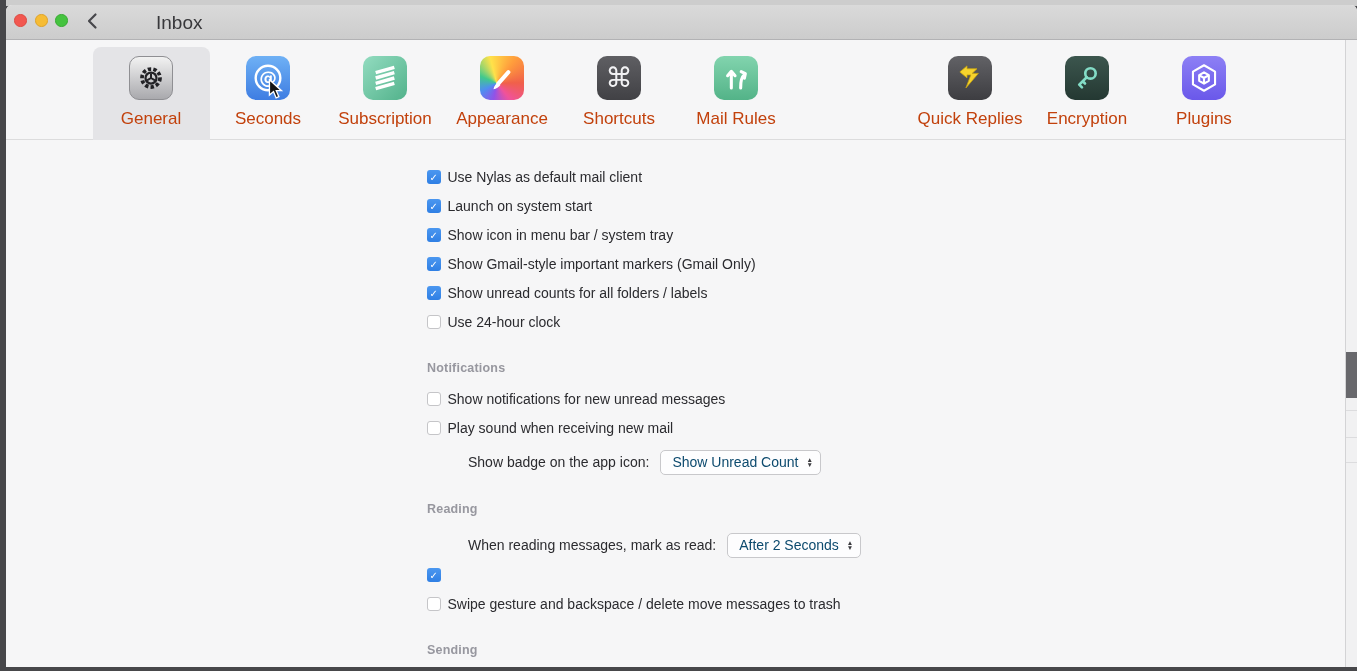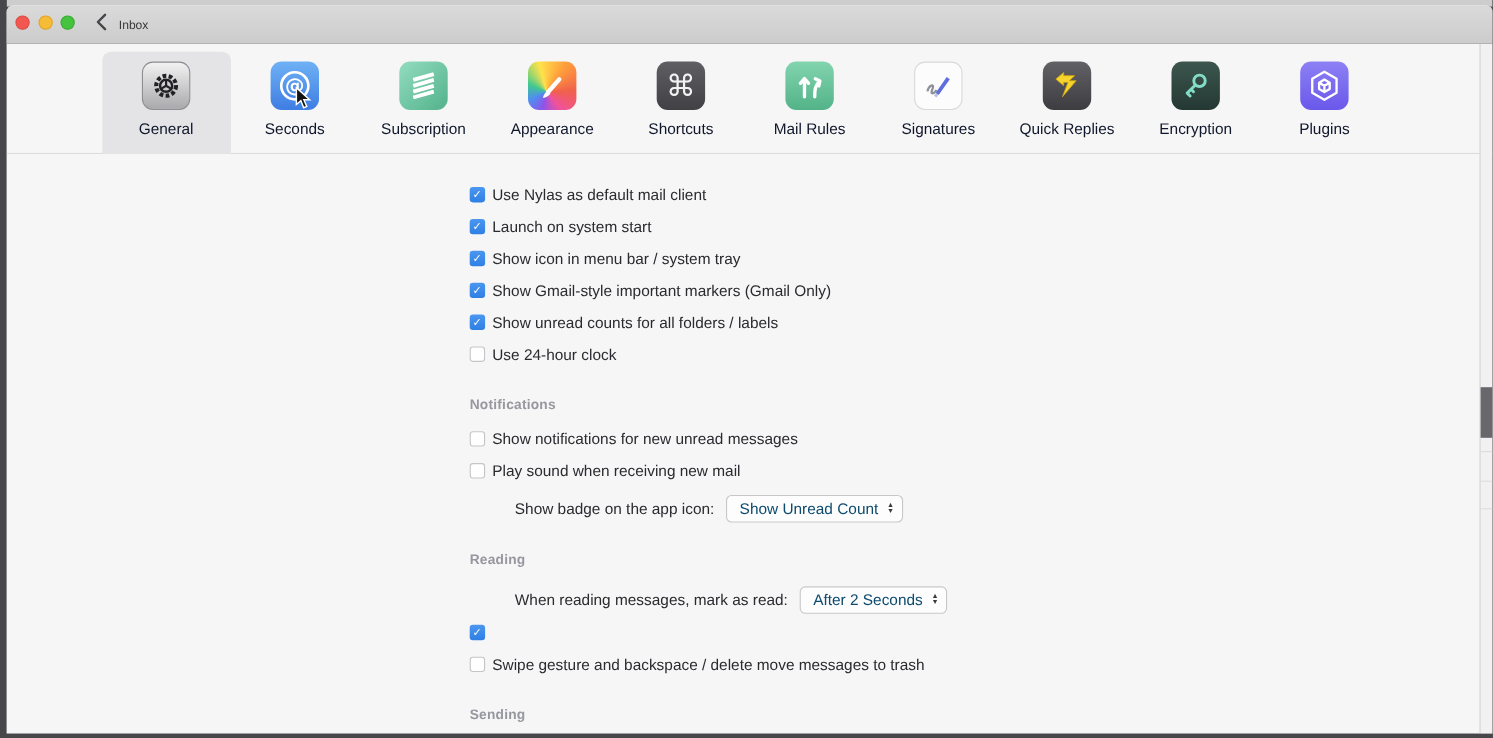--- a/index.html
+++ b/index.html
@@ -7,28 +7,28 @@
   #top-bg{position:absolute;left:6px;top:0;width:1351px;height:6px;background:#cdcdcd;}
   #window{position:absolute;left:6px;top:5px;width:1351px;height:662px;background:#f6f6f7;border-radius:6px 6px 0 0;overflow:hidden;}
 
   
   #titlebar{position:absolute;left:0;top:0;width:100%;height:35px;background:linear-gradient(180deg,#dadada,#cccccc);border-bottom:1px solid #b2b2b4;box-sizing:border-box;}
   .tl{position:absolute;top:9px;width:12.5px;height:12.5px;border-radius:50%;box-sizing:border-box;}
   .tl.red{left:8px;background:#f25750;border:1px solid #dd4b43;}
   .tl.yellow{left:29px;background:#f6bc35;border:1px solid #dfa42a;}
   .tl.green{left:49px;background:#45c33f;border:1px solid #38ab33;}
   #back-button{position:absolute;left:80px;top:0;height:35px;display:flex;align-items:center;gap:10px;cursor:default;}
-  #window-title{font-size:11px;color:#38383b;}
+  #window-title{font-size:19px;color:#38383b;margin-left:48px;}
 
   
   #toolbar{position:absolute;left:0;top:35px;width:100%;height:100px;border-bottom:1px solid #dcdcdd;box-sizing:border-box;}
   .tab{position:absolute;top:0;width:117px;height:100px;display:flex;flex-direction:column;align-items:center;padding-top:16px;box-sizing:border-box;}
   .tab.selected{background:#e4e4e7;border-radius:8px 8px 0 0;top:7px;height:93px;padding-top:9px;}
   .ticon{width:44px;height:44px;border-radius:10px;display:flex;align-items:center;justify-content:center;box-sizing:border-box;flex:0 0 auto;}
-  .tab-label{margin-top:9px;font-size:14px;color:#0f172a;white-space:nowrap;}
+  .tab-label{margin-top:9px;font-size:17px;color:#c2410c;white-space:nowrap;}
   .ticon-general{background:linear-gradient(180deg,#f2f2f2,#a9a9ad);border:1px solid #8f8f93;}
   .ticon-accounts{background:linear-gradient(180deg,#6fb1f5,#3e7de2);}
   .ticon-subscription{background:linear-gradient(135deg,#93dcc0,#52b28b);}
   .ticon-appearance{background:conic-gradient(from 140deg at 38% 62%,#f0529b,#9053e8,#4f8ef0,#41c98d,#ffe24a,#ff9d3c,#f0604a,#f0529b);}
   .ticon-shortcuts{background:linear-gradient(180deg,#5f5f63,#414145);}
   .ticon-mailrules{background:linear-gradient(180deg,#82d4ae,#53b388);}
   .ticon-signatures{background:#fcfcfd;border:1px solid #d9d9dc;}
   .ticon-quickreplies{background:linear-gradient(180deg,#626266,#3d3d41);}
   .ticon-encryption{background:linear-gradient(180deg,#3c564e,#243832);}
   .ticon-plugins{background:linear-gradient(180deg,#8d80f5,#6a58ea);}
@@ -129,30 +129,20 @@
       <div class="tab" style="left:671.5px">
         <span class="ticon ticon-mailrules">
           <svg viewBox="0 0 24 24" width="32" height="32" fill="none" stroke="#ffffff" stroke-width="2.3" stroke-linecap="round" stroke-linejoin="round">
             <path d="M8.5 19.5 V7.8 M5.7 10.3 L8.5 7 L11.3 10.3"></path>
             <path d="M15.5 19.5 C15.5 14 16 11.6 18.7 9.1 M15.9 7.2 L19 8.8 L18.3 12.1"></path>
           </svg>
           </span>
         <span class="tab-label">Mail Rules</span>
       </div>
 
-      <div class="tab" style="left:788.5px">
-        <span class="ticon ticon-signatures">
-          <svg viewBox="0 0 24 24" width="32" height="32" fill="none">
-            <path d="M4.6 15.8 C5.4 11.8 8.8 10.6 8.4 12.9 C8.1 14.8 6.4 17 8 17.1 C9.2 17.2 10.2 15.8 10.9 14.9" stroke="#8f8f9a" stroke-width="1.5"></path>
-            <path d="M11.2 17.6 L18.8 6.8" stroke="#5f6ede" stroke-width="2.6"></path>
-            <path d="M11.2 17.6 L9.9 19.4" stroke="#b8bcd8" stroke-width="2"></path>
-          </svg>
-          </span>
-        <span class="tab-label">Signatures</span>
-      </div>
 
       <div class="tab" style="left:905.5px">
         <span class="ticon ticon-quickreplies">
           <svg viewBox="0 0 24 24" width="30" height="30">
             <path d="M17.6 4.6 L9.6 4.6 L9.6 2.3 L3.9 7.1 L9.6 11.9 L9.6 9.5 L12.7 9.5 L8.7 20 L18.7 8.3 L13.7 8.3 Z" fill="#f6d32d" stroke="#caa50e" stroke-width="0.6"></path>
           </svg>
           </span>
         <span class="tab-label">Quick Replies</span>
       </div>
 

